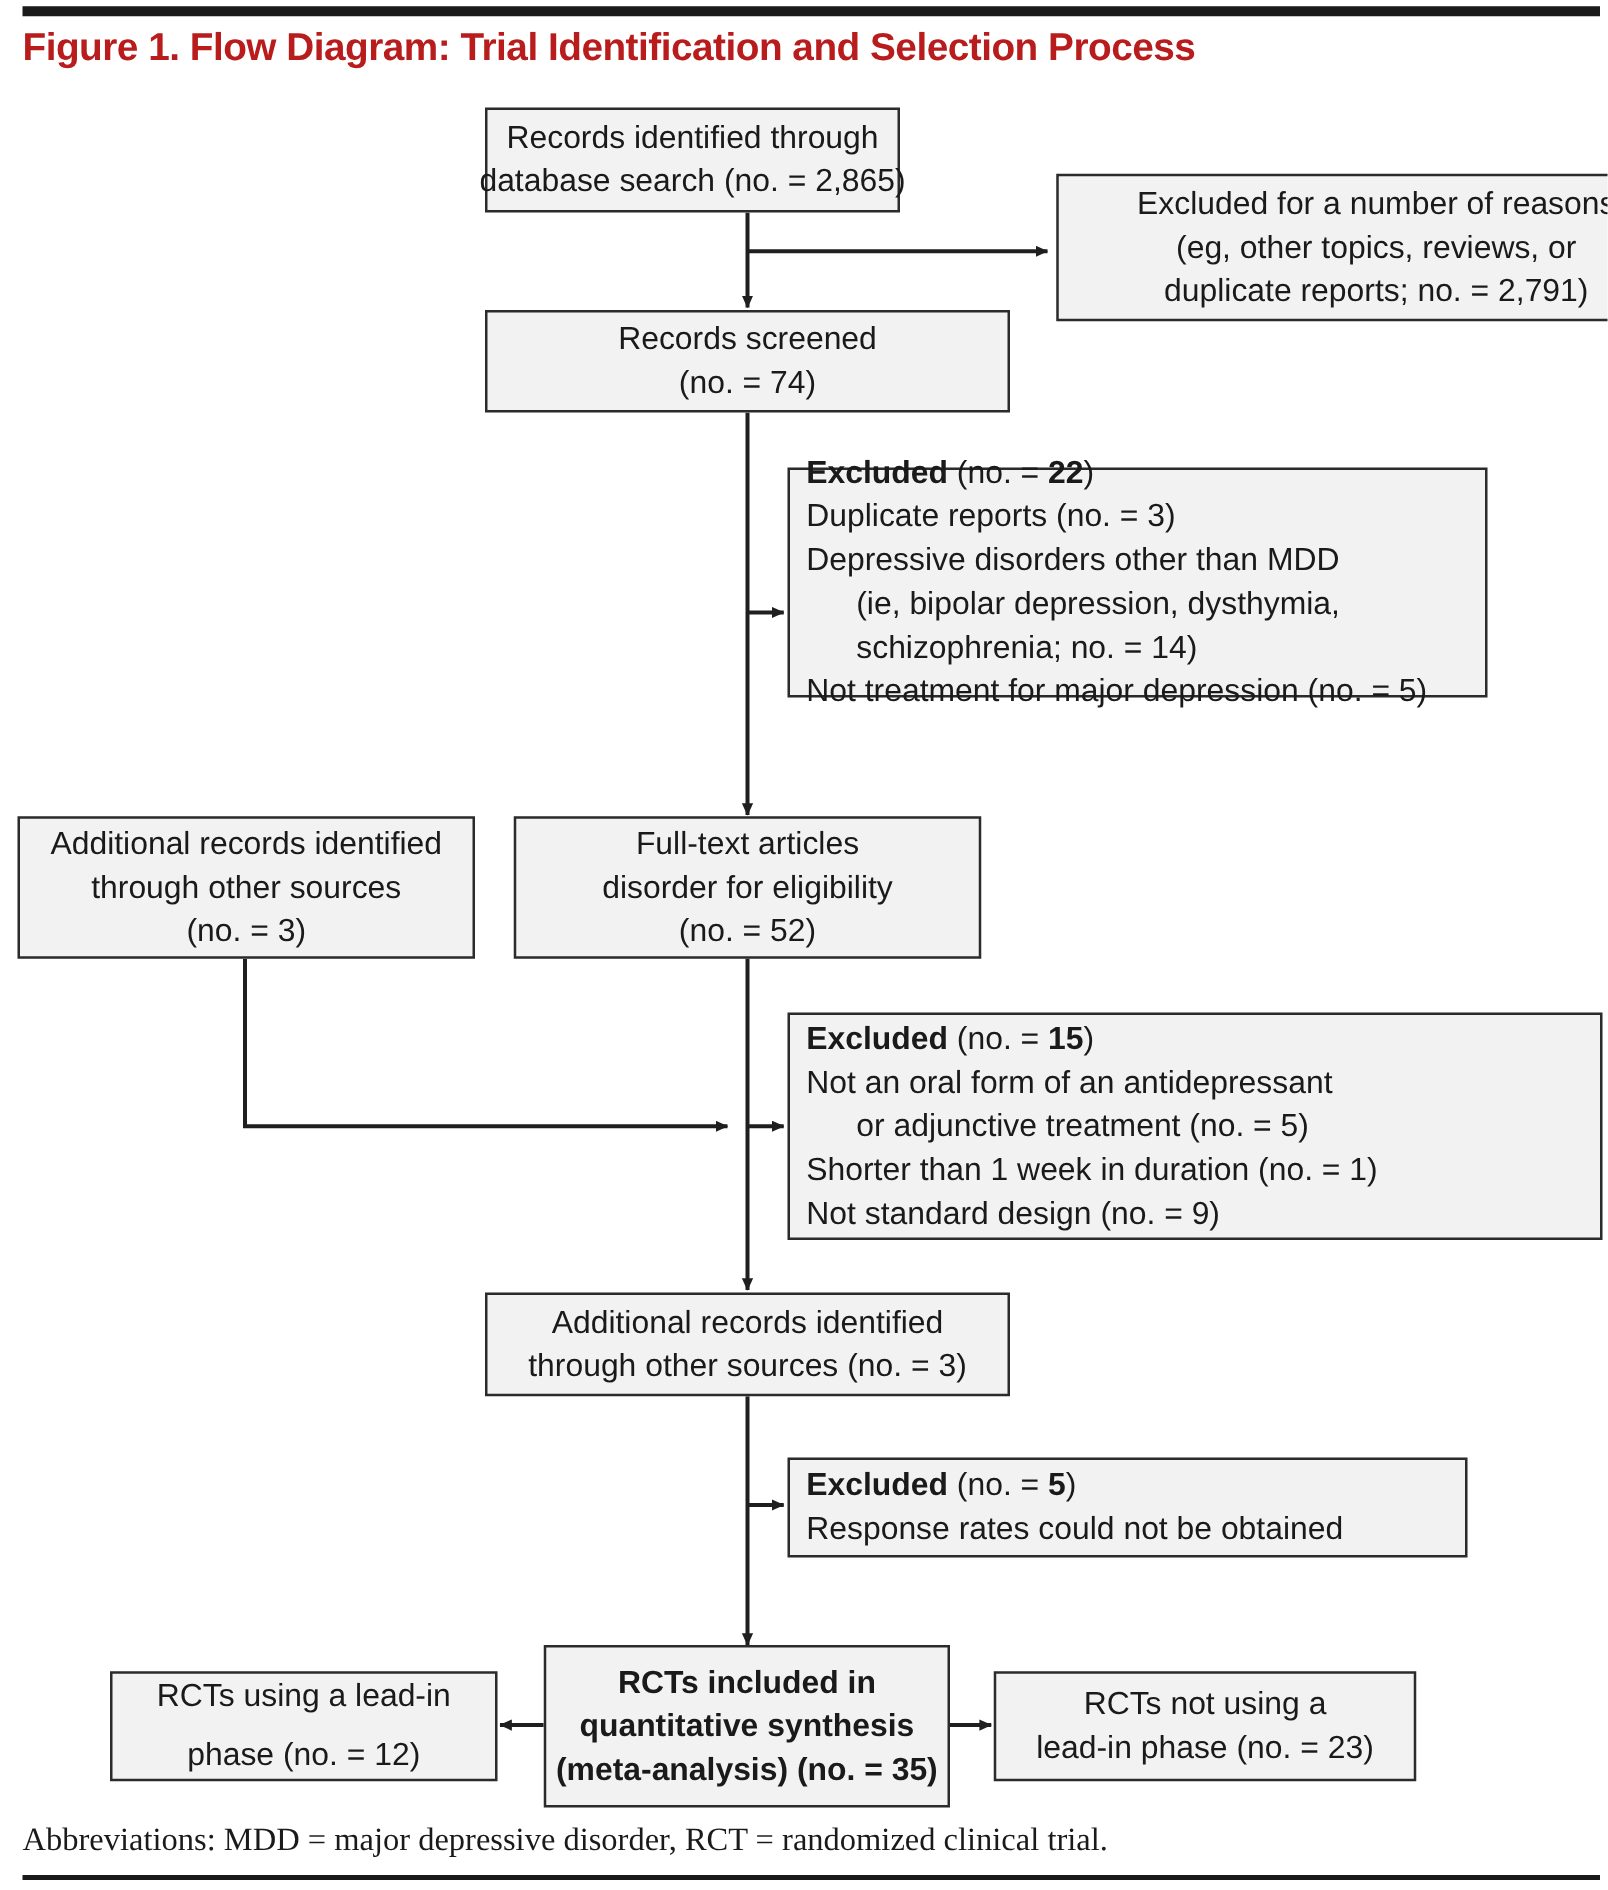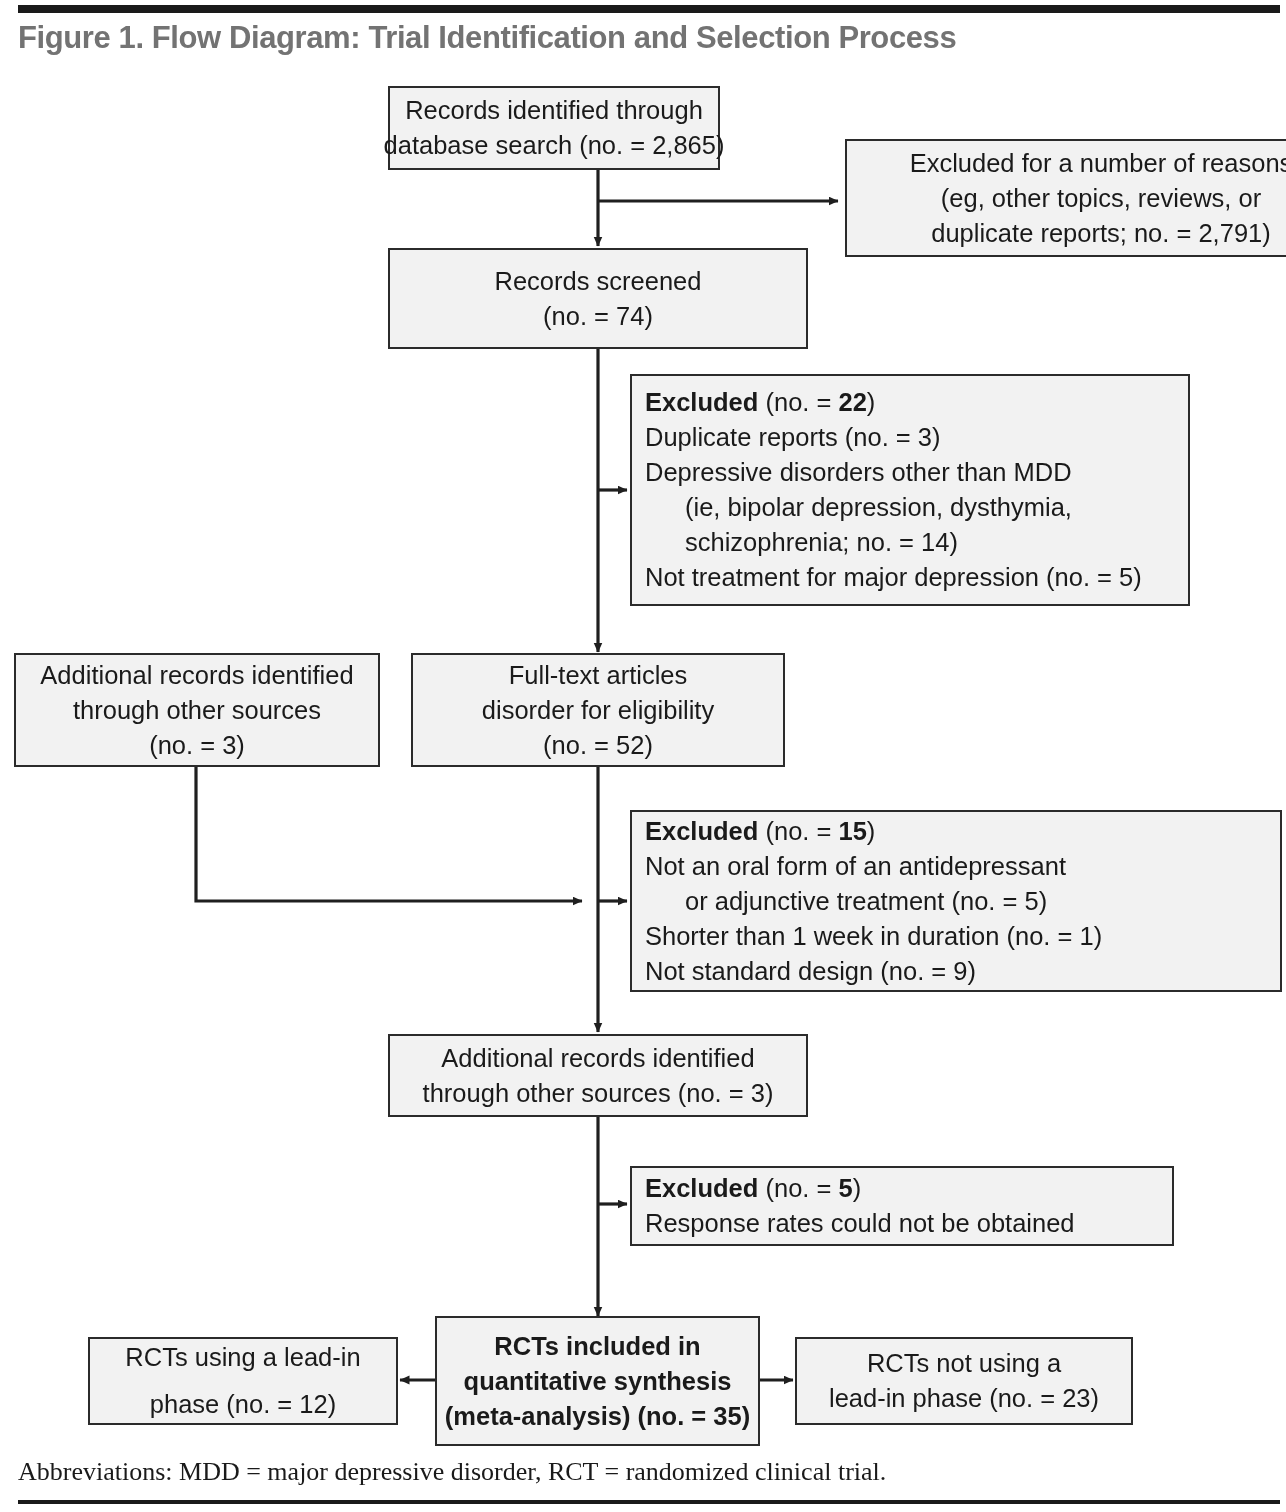--- a/index.html
+++ b/index.html
@@ -29,21 +29,21 @@
   
   #figure-title {
     position: absolute;
     left: 18px;
     top: 18px;
     width: 1200px;
     font-size: 31px;
     font-weight: bold;
     letter-spacing: -0.4px;
     line-height: 40px;
-    color: #737373;
+    color: #b91c1c;
     white-space: nowrap;
   }
 
   
   #diagram {
     position: absolute;
     left: 0;
     top: 0;
     width: 1286px;
     height: 1470px;
@@ -150,26 +150,26 @@
     <span class="ln">Records identified through</span>
     <span class="ln">database search (no. = 2,865)</span>
   </div>
 
   <div class="node centered" style="left:845px; top:139px; width:512px; height:118px;">
     <span class="ln">Excluded for a number of reasons</span>
     <span class="ln">(eg, other topics, reviews, or</span>
     <span class="ln">duplicate reports; no. = 2,791)</span>
   </div>
 
-  <div class="node centered" style="left:388px; top:248px; width:420px; height:101px;">
+  <div class="node centered" style="left:388px; top:248px; width:420px; height:82px;">
     <span class="ln">Records screened</span>
     <span class="ln">(no. = 74)</span>
   </div>
 
-  <div class="node left" style="left:630px; top:374px; width:560px; height:232px;">
+  <div class="node left" style="left:630px; top:374px; width:560px; height:184px;">
     <span class="ln"><b>Excluded</b><span> (no. = </span><b>22</b><span>)</span></span>
     <span class="ln">Duplicate reports (no. = 3)</span>
     <span class="ln">Depressive disorders other than MDD</span>
     <span class="ln ind">(ie, bipolar depression, dysthymia,</span>
     <span class="ln ind">schizophrenia; no. = 14)</span>
     <span class="ln">Not treatment for major depression (no. = 5)</span>
   </div>
 
   <div class="node centered" style="left:14px; top:653px; width:366px; height:114px;">
     <span class="ln">Additional records identified</span>

